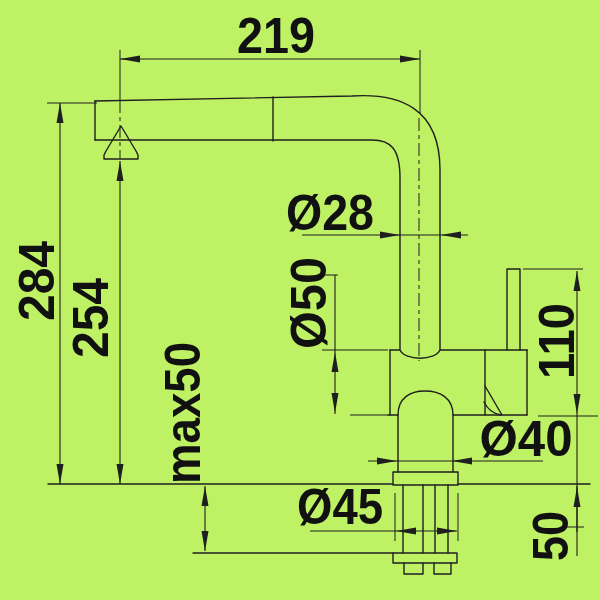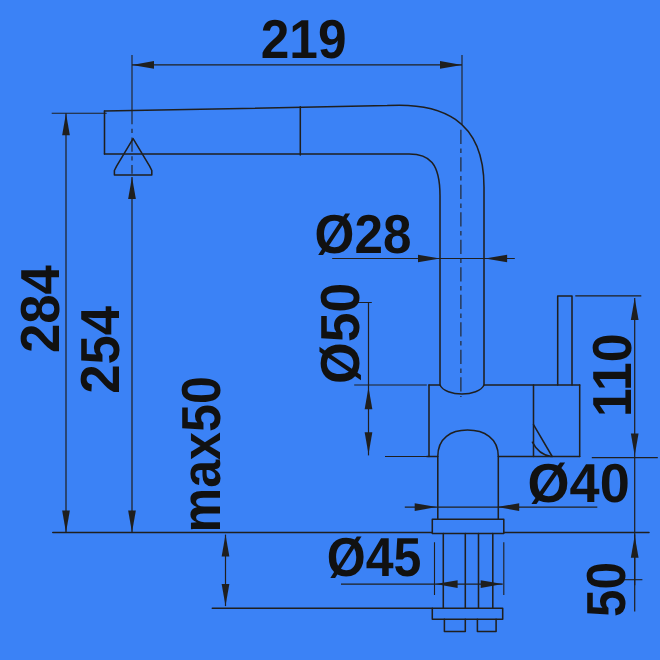--- a/index.html
+++ b/index.html
@@ -1,16 +1,16 @@
 <!DOCTYPE html>
 <html><head>
 <meta charset="utf-8">
 <style>
   html,body{margin:0;padding:0;background:#ffffff;}
-  .stage{position:relative;width:600px;height:600px;background:#3b82f6;overflow:hidden;
+  .stage{position:relative;width:600px;height:600px;background:#bef264;overflow:hidden;
          font-family:"Liberation Sans","DejaVu Sans",sans-serif;}
   svg{display:block;}
   .outline{stroke:#1f1f1f;stroke-width:1.4;fill:none;stroke-linecap:round;stroke-linejoin:round;}
   .dim{stroke:#1f1f1f;stroke-width:1.1;fill:none;stroke-linecap:butt;}
   .ext{stroke:#1f1f1f;stroke-width:1.0;fill:none;}
   .cline{stroke:#1f1f1f;stroke-width:1.0;fill:none;stroke-dasharray:13 4 4 4;}
   .ah{fill:#1f1f1f;stroke:none;}
   text{font-family:"Liberation Sans","DejaVu Sans",sans-serif;font-weight:700;
        font-size:50px;fill:#111;}
 </style>

